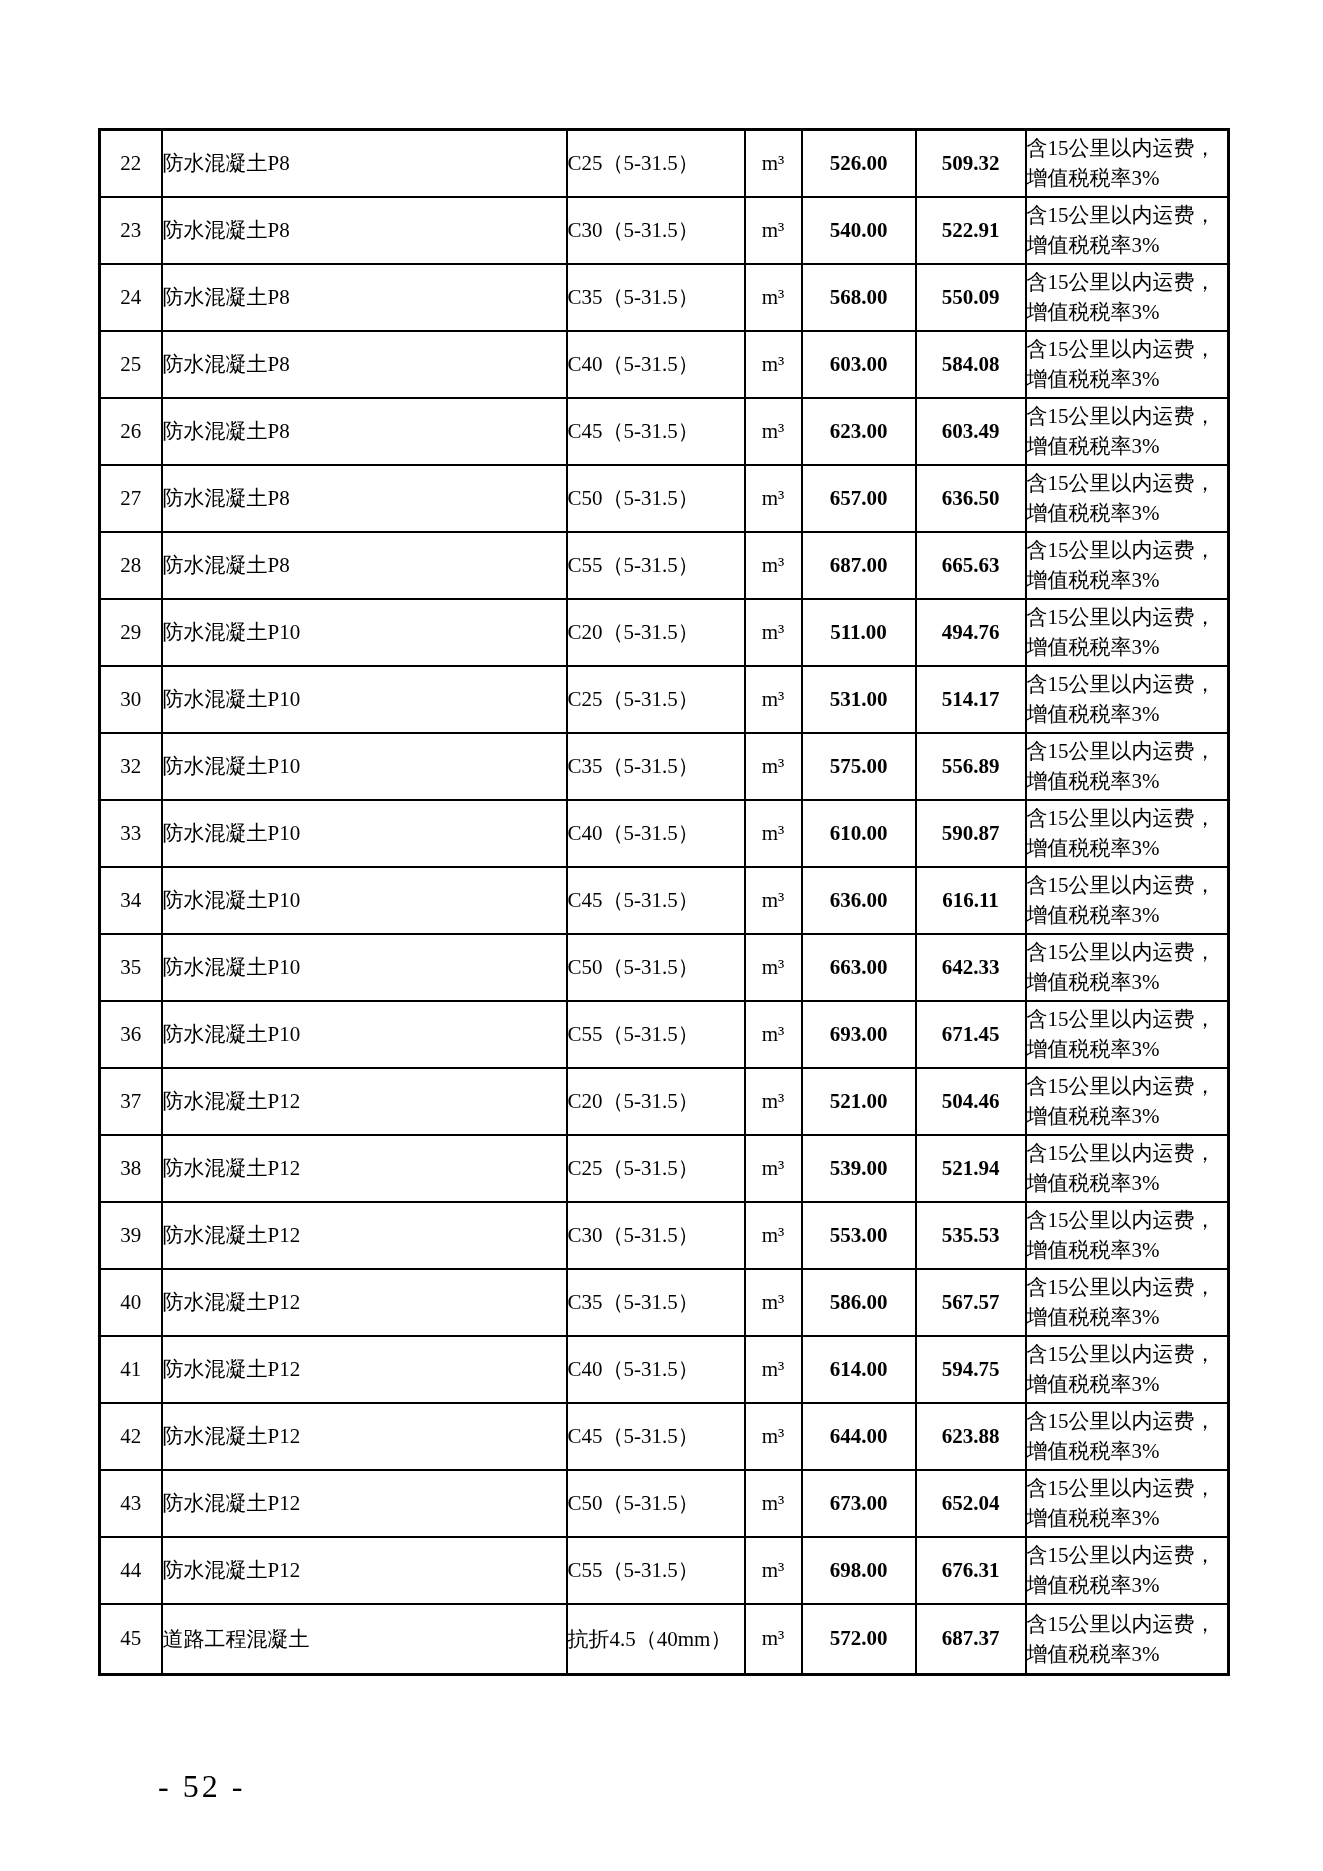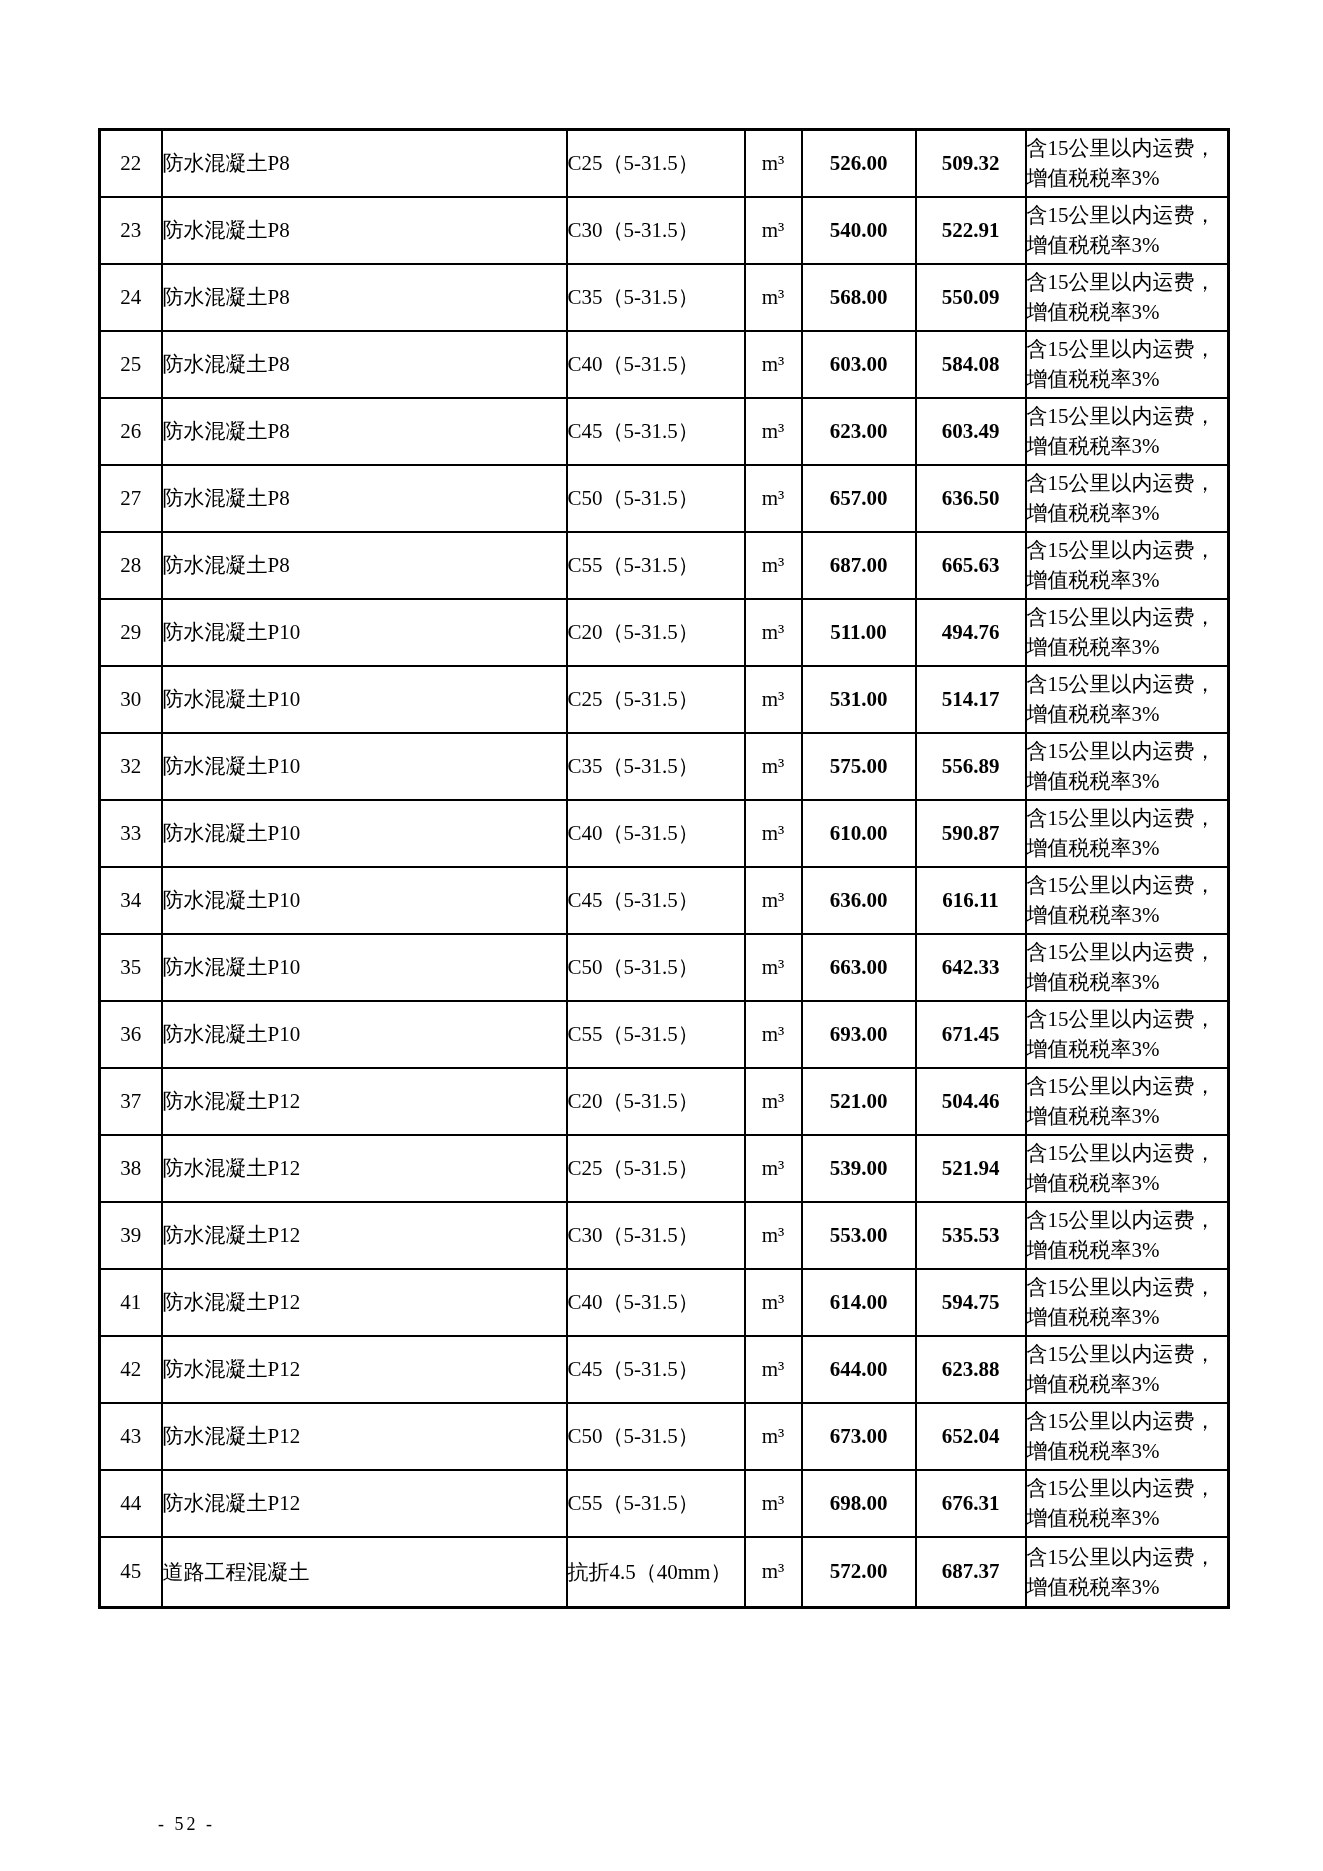--- a/index.html
+++ b/index.html
@@ -45,23 +45,22 @@
   td.note {
     text-align: left;
     padding-left: 8px;
     line-height: 30px;
     white-space: nowrap;
   }
   .page-number {
     position: absolute;
     left: 158px;
     top: 1768px;
-    font-size: 18px;
+    font-size: 32px;
     letter-spacing: 3px;
-    margin-top: 46px;
   }
 </style>
 </head>
 <body>
 
 <div class="page">
   <table class="price-table">
     <colgroup>
       <col style="width:62px">
       <col style="width:405px">
@@ -270,20 +269,32 @@
           <td class="spec">C30（5-31.5）</td>
           <td class="unit">m³</td>
           <td class="price_listed">553.00</td>
           <td class="price_net">535.53</td>
           <td class="note">
             <div>含15公里以内运费，</div>
             <div>增值税税率3%</div>
           </td>
         </tr>
         <tr>
+          <td class="no">40</td>
+          <td class="name">防水混凝土P12</td>
+          <td class="spec">C35（5-31.5）</td>
+          <td class="unit">m³</td>
+          <td class="price_listed">586.00</td>
+          <td class="price_net">567.57</td>
+          <td class="note">
+            <div>含15公里以内运费，</div>
+            <div>增值税税率3%</div>
+          </td>
+        </tr>
+        <tr>
           <td class="no">41</td>
           <td class="name">防水混凝土P12</td>
           <td class="spec">C40（5-31.5）</td>
           <td class="unit">m³</td>
           <td class="price_listed">614.00</td>
           <td class="price_net">594.75</td>
           <td class="note">
             <div>含15公里以内运费，</div>
             <div>增值税税率3%</div>
           </td>

